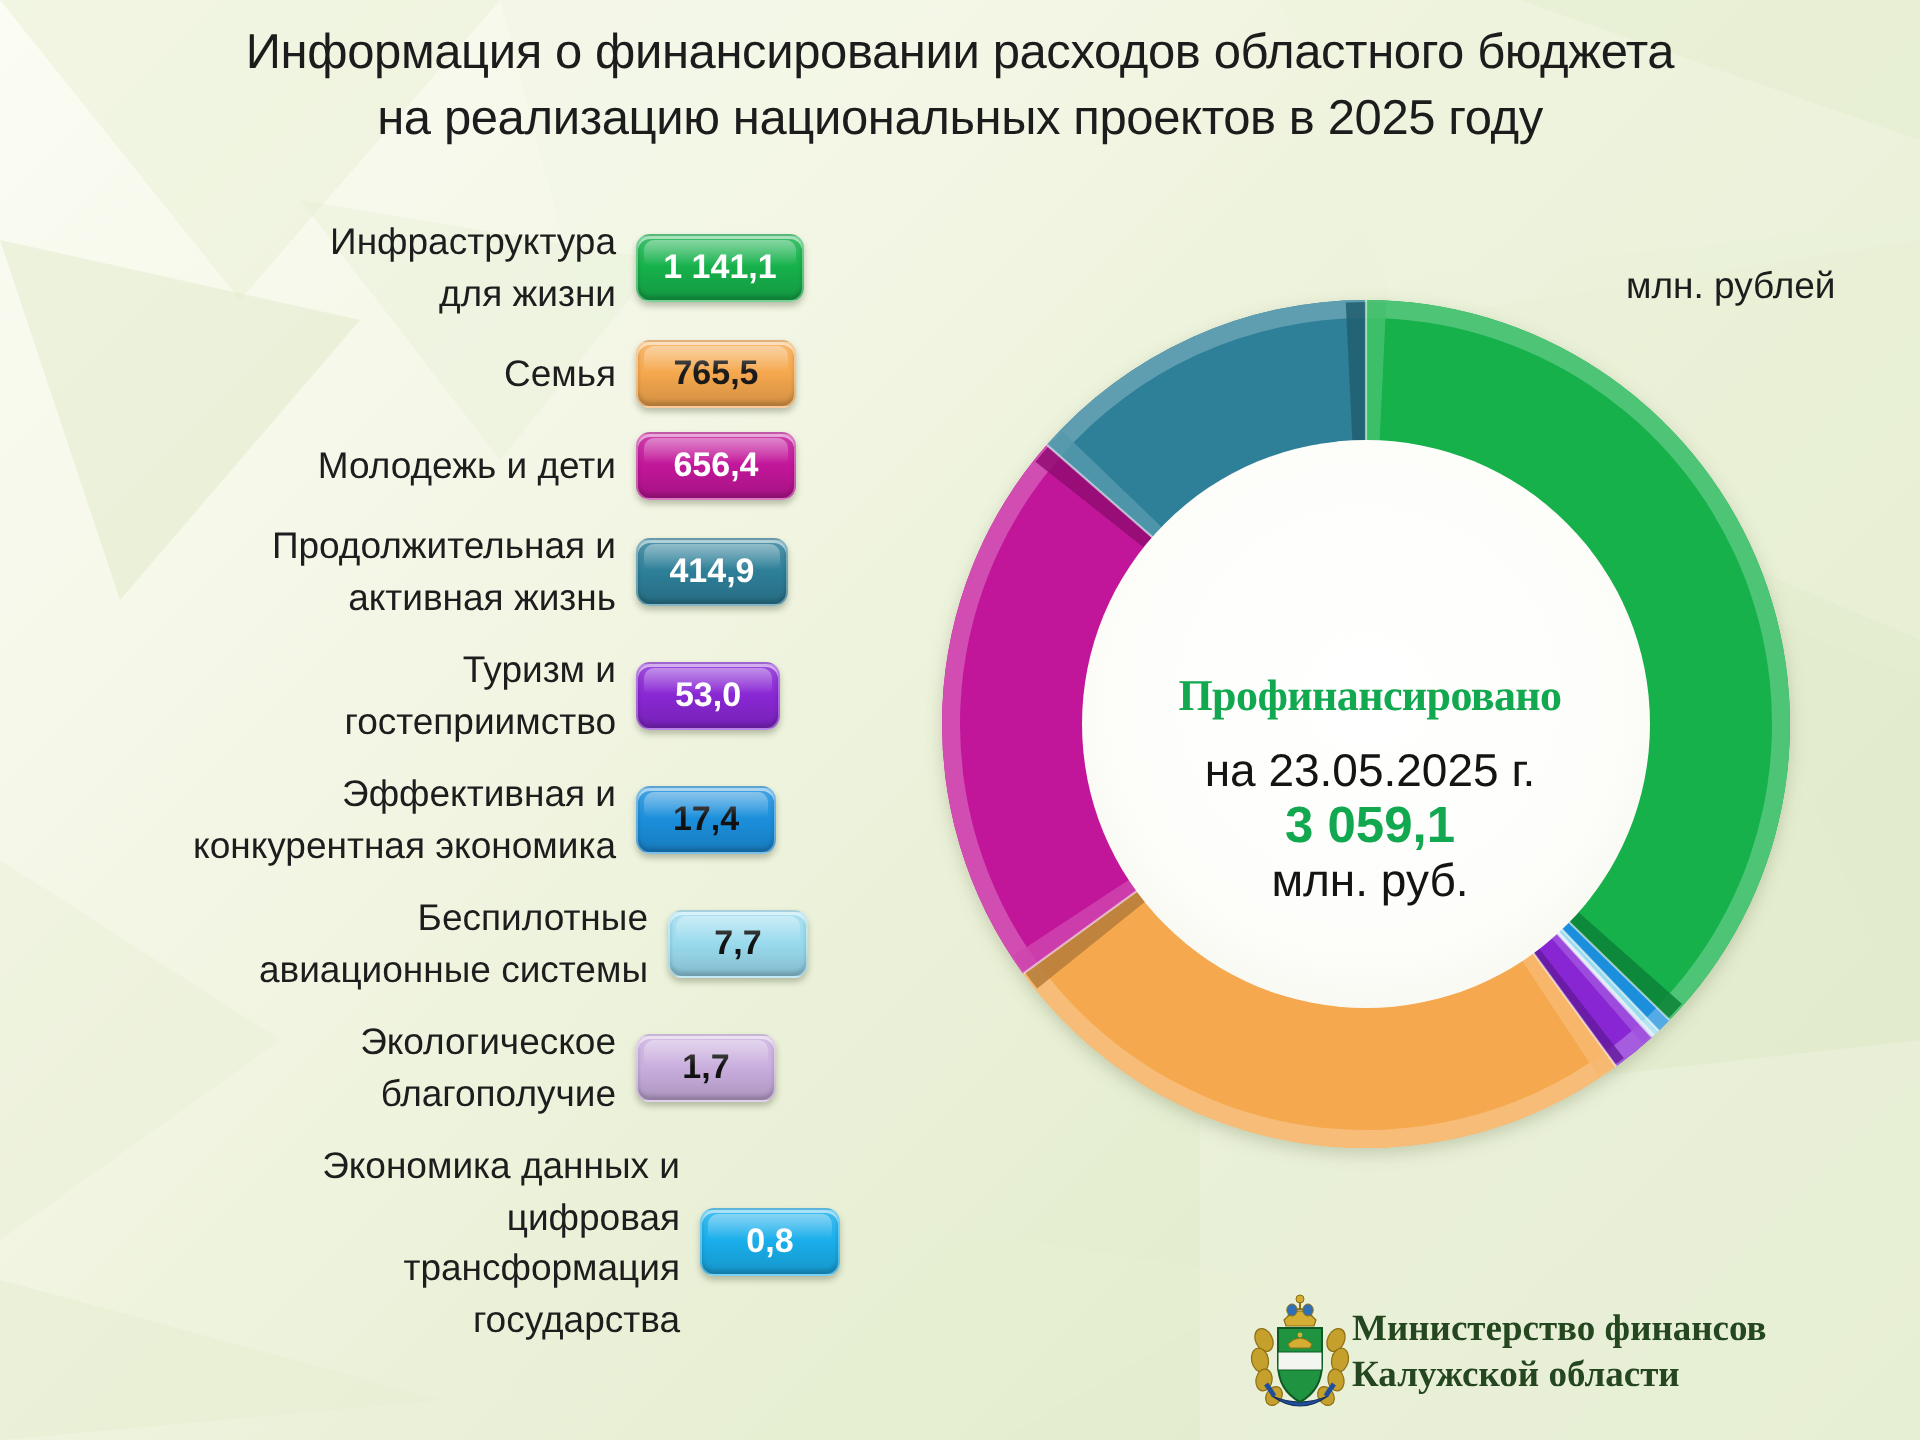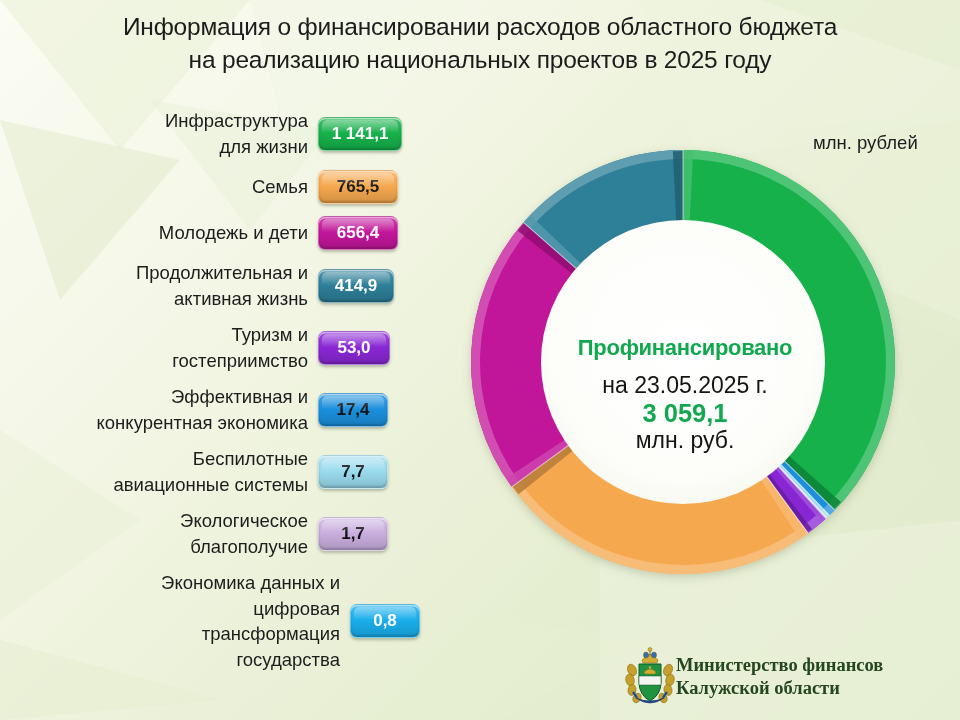--- a/index.html
+++ b/index.html
@@ -99,21 +99,21 @@
   #donut-svg { display:block; width:500px; height:500px; }
 
   
   #center-text {
     position:absolute;
     left:560px; top:336px;
     width:250px;
     text-align:center;
     line-height:1.07;
   }
-  #c-l1 { font-size:22px; font-weight:bold; color:#12a84f; letter-spacing:-0.3px; white-space:nowrap;}
+  #c-l1 { font-size:22px; font-weight:bold; color:#12a84f; letter-spacing:-0.3px; white-space:nowrap;font-family:Liberation Serif, serif;}
   #c-l2 { font-size:23px; color:#141414; margin-top:13px; }
   #c-l3 { font-size:25.5px; font-weight:bold; color:#12a84f; margin-top:3px; }
   #c-l4 { font-size:23px; color:#141414; margin-top:1px; }
 
   
   #footer-logo {
     position:absolute;
     left:624px; top:646px;
     display:flex;
     align-items:center;
@@ -175,21 +175,21 @@
       <div class="row" style="top: 214px;">
         <div class="row-label">Туризм и
 гостеприимство</div>
         <div class="badge" style="width: 72px; color: rgb(255, 255, 255); background: linear-gradient(rgb(158, 78, 220) 0%, rgb(137, 39, 212) 48%, rgb(118, 34, 182) 100%);">53,0</div>
       </div>
       <div class="row" style="top: 276px;">
         <div class="row-label">Эффективная  и
 конкурентная  экономика</div>
         <div class="badge" style="width: 68px; color: rgb(17, 17, 17); background: linear-gradient(rgb(68, 163, 226) 0%, rgb(27, 143, 220) 48%, rgb(23, 123, 189) 100%);">17,4</div>
       </div>
-      <div class="row" style="top: 338px;">
+      <div class="row" style="top: 338px; justify-content: center;">
         <div class="row-label">Беспилотные
 авиационные  системы</div>
         <div class="badge" style="width: 64px; color: rgb(17, 17, 17); background: linear-gradient(rgb(172, 225, 241) 0%, rgb(154, 219, 238) 48%, rgb(132, 188, 205) 100%);">7,7</div>
       </div>
       <div class="row" style="top: 400px;">
         <div class="row-label">Экологическое
 благополучие</div>
         <div class="badge" style="width: 62px; color: rgb(17, 17, 17); background: linear-gradient(rgb(211, 189, 228) 0%, rgb(201, 174, 222) 48%, rgb(173, 150, 191) 100%);">1,7</div>
       </div>
       <div class="row" style="top: 462px; padding-left: 32px;">

